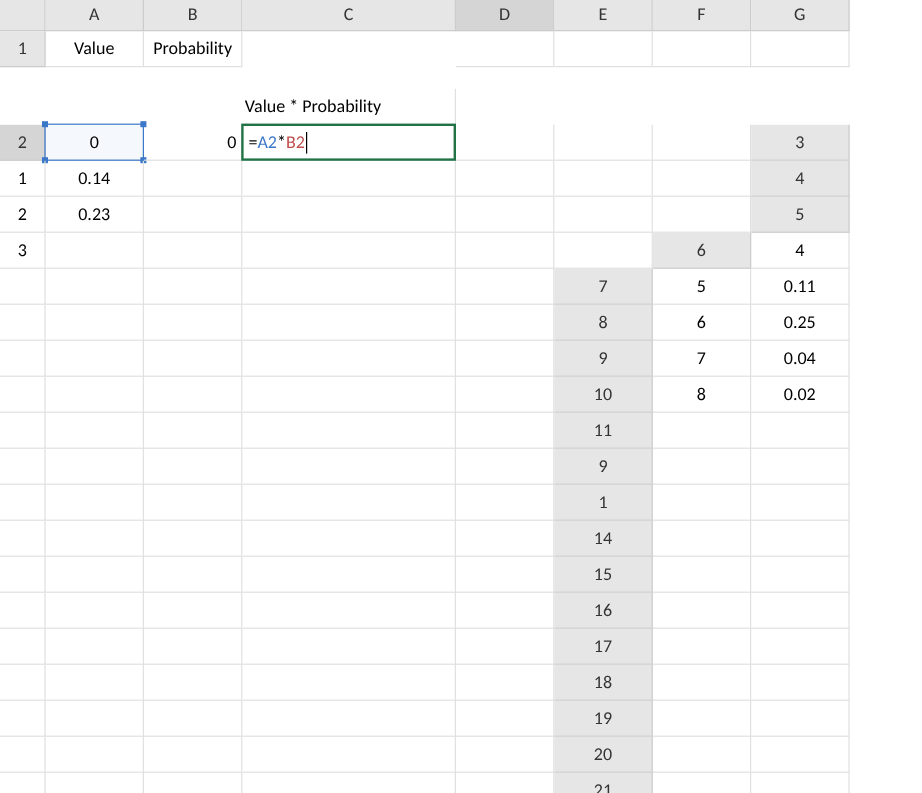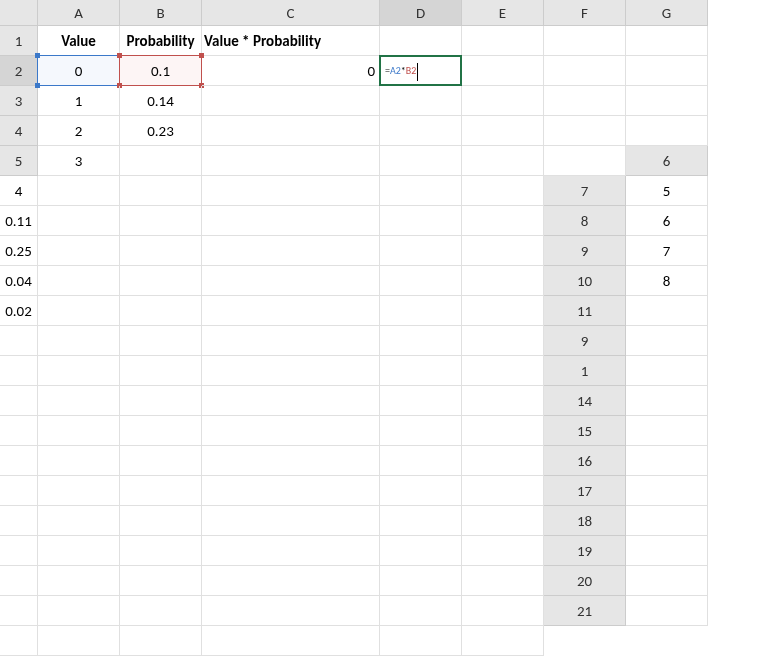--- a/index.html
+++ b/index.html
@@ -52,29 +52,30 @@
       border-right: 1px solid #e0e0e0;
       border-bottom: 1px solid #e0e0e0;
       height: 30px;
       line-height: 30px;
       padding: 0 4px;
       position: relative;
       font-size: 15px;
       color: #000;
     }
     .cell.header-row {
-      font-weight: bold;
+      font-weight: normal;
       text-align: center;
       height: 30px;
     }
     .cell.header-row.c3 {
       text-align: left;
       padding-left: 2px;
       white-space: nowrap;
       overflow: visible;
+      margin-top: 48px;
     }
     .cell.val { text-align: center; }
     .cell.prob { text-align: center; }
     .cell.right { text-align: right; }
     .cell.a2-ref {
       background: rgba(90, 140, 220, 0.06);
     }
     .cell.b2-ref {
       background: rgba(220, 90, 90, 0.06);
     }
@@ -100,21 +101,21 @@
     .tr { top: -3px; right: -3px; }
     .bl { bottom: -3px; left: -3px; }
     .br { bottom: -3px; right: -3px; }
     .editing-cell {
       position: absolute;
       inset: -1px -1px -1px -1px;
       border: 2px solid #217346;
       background: #fff;
       padding: 0 4px;
       line-height: 28px;
-      font-size: 10px;
+      font-size: 15px;
       text-align: left;
       z-index: 5;
     }
     .tok-eq { color: #000; }
     .tok-blue { color: #3b78c9; }
     .tok-red { color: #c0504d; }
     .tok-op { color: #000; }
     .caret {
       display: inline-block;
       width: 1px; height: 18px;
@@ -150,29 +151,20 @@
   <div class="row-header active">2</div>
   <div class="cell val a2-ref">
     <span>0</span>
     <div class="ref-outline-blue">
       <div class="corner-dot blue-dot tl"></div>
         <div class="corner-dot blue-dot tr"></div>
       <div class="corner-dot blue-dot bl"></div>
         <div class="corner-dot blue-dot br"></div>
     </div>
   </div>
-  <div class="cell prob b2-ref">
-    <span>0.1</span>
-    <div class="ref-outline-red">
-      <div class="corner-dot red-dot tl"></div>
-        <div class="corner-dot red-dot tr"></div>
-      <div class="corner-dot red-dot bl"></div>
-        <div class="corner-dot red-dot br"></div>
-    </div>
-  </div>
   <div class="cell right">0</div>
   <div class="cell">
     <div class="editing-cell">
       <span class="tok-eq">=</span><span class="tok-blue">A2</span><span class="tok-op">*</span><span class="tok-red">B2</span><span class="caret"></span>
     </div>
   </div>
   <div class="cell"></div>
   <div class="cell"></div>
   <div class="cell"></div>
 

